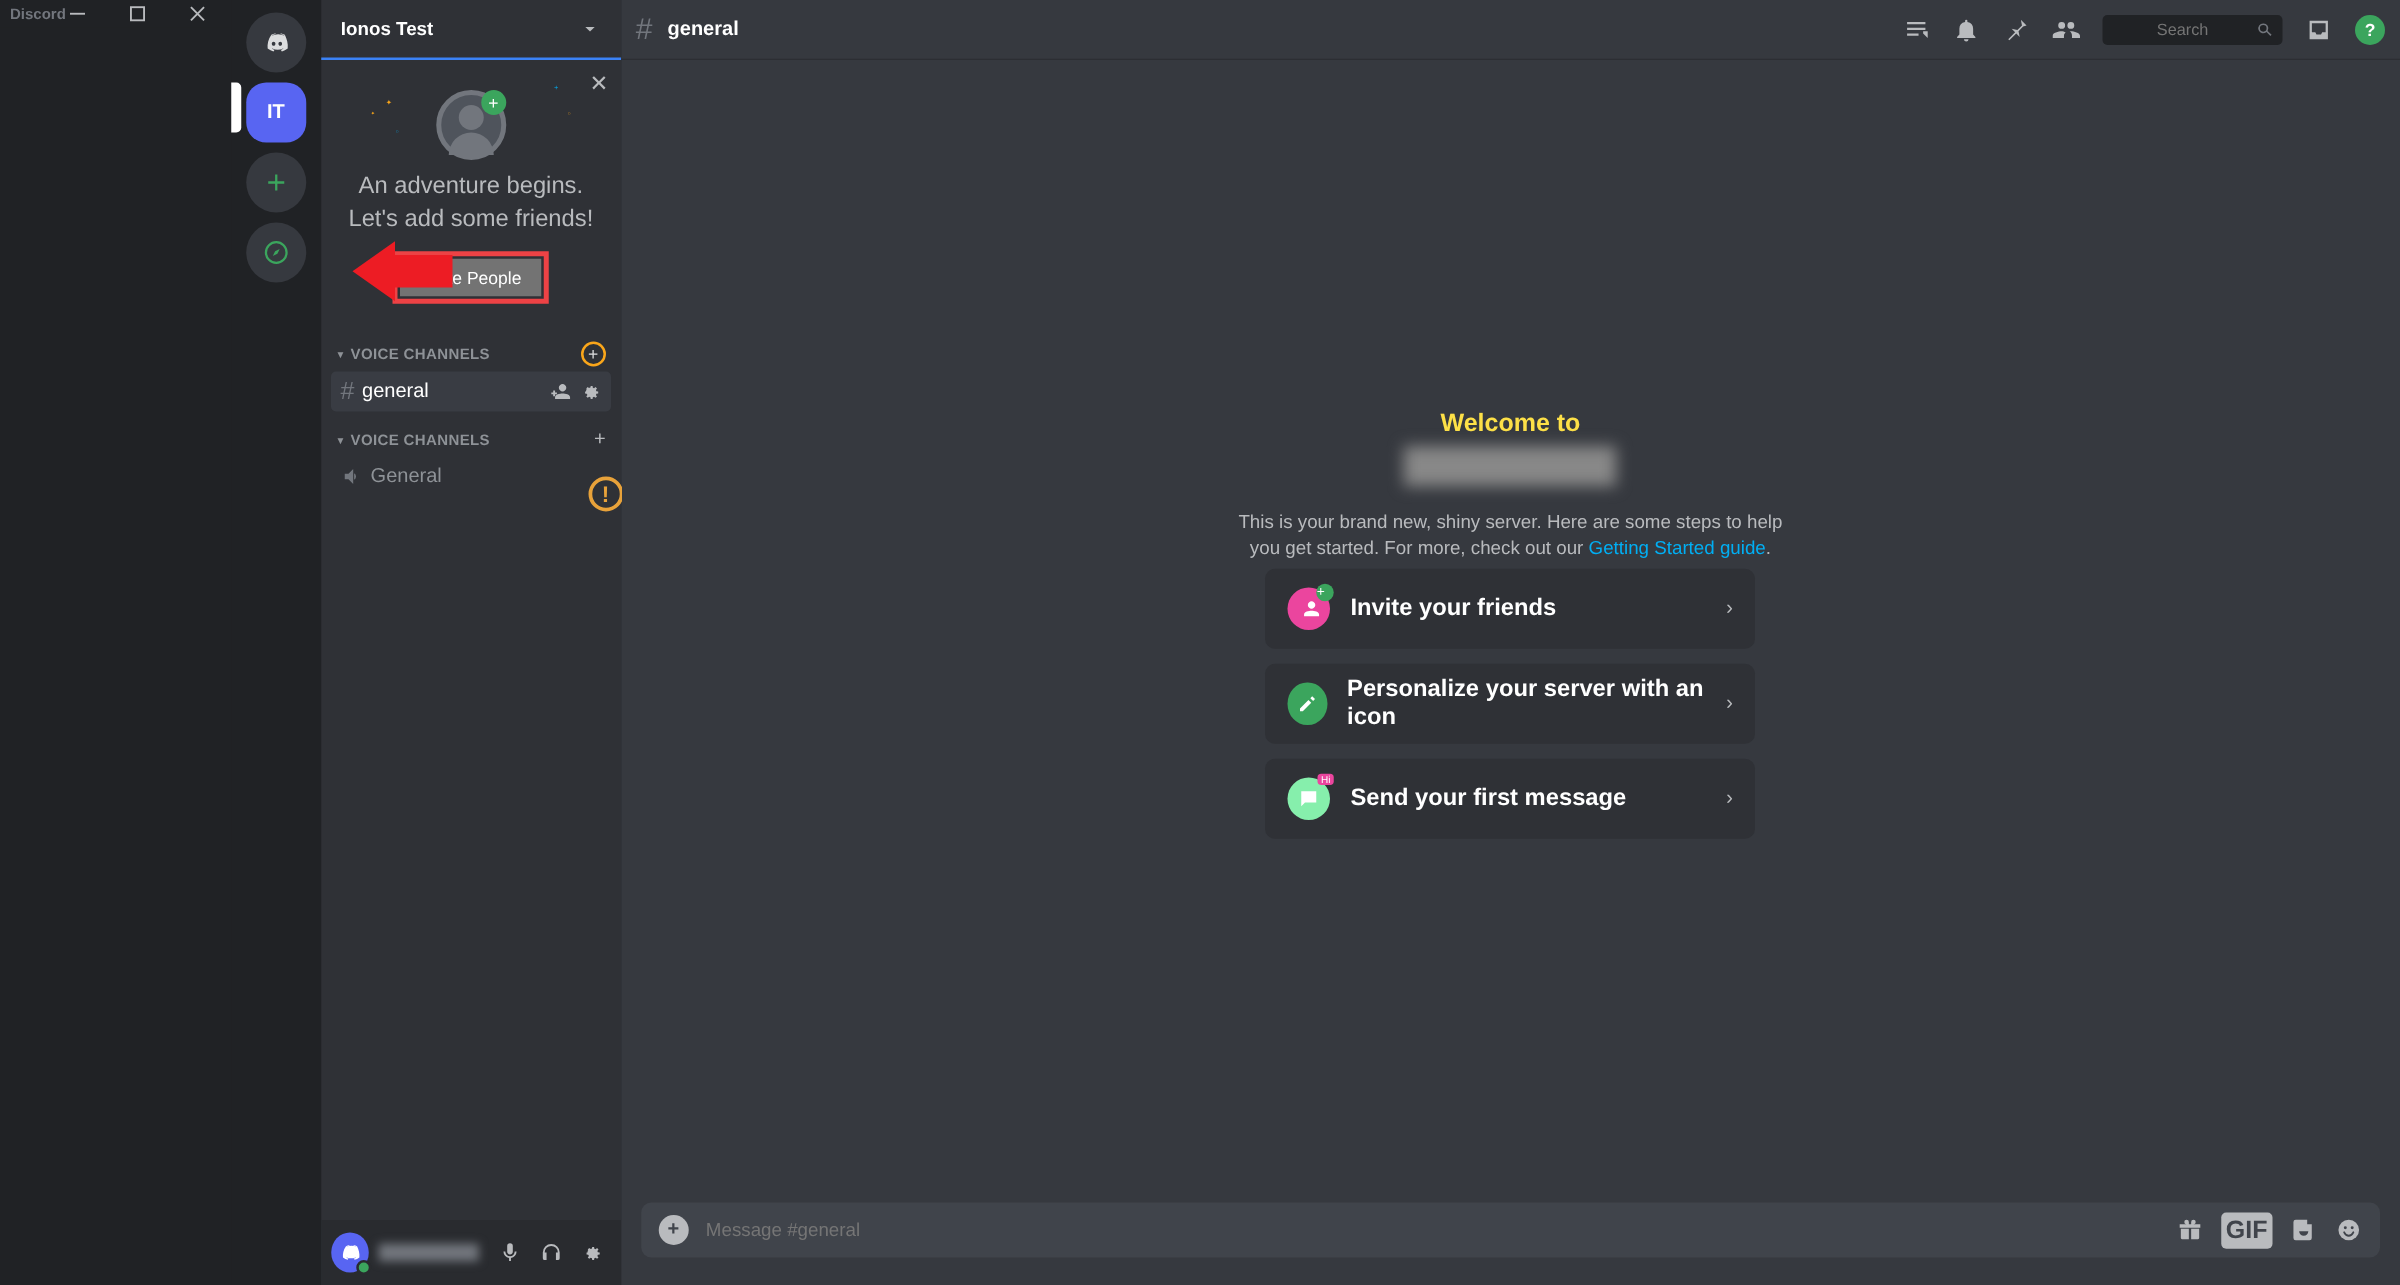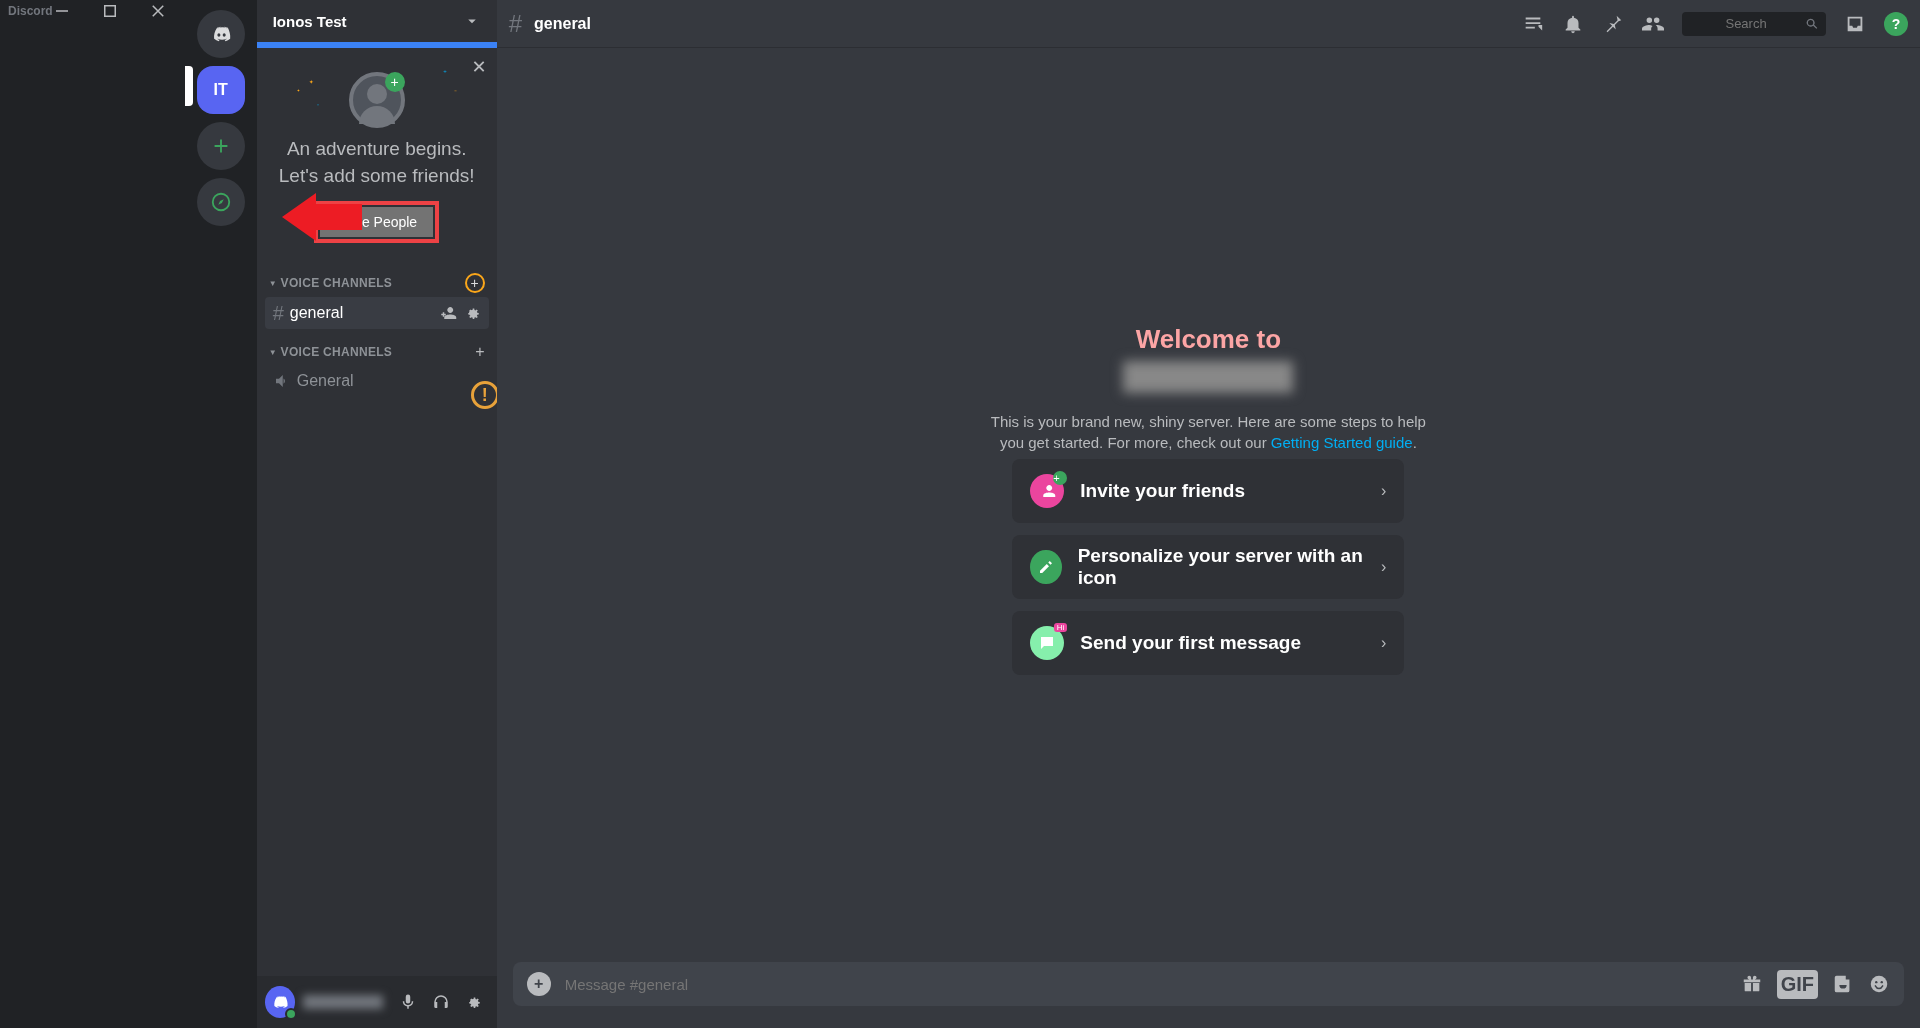--- a/index.html
+++ b/index.html
@@ -19,21 +19,21 @@
 .srv { width:48px; height:48px; border-radius:50%; background:#36393f; display:flex; align-items:center; justify-content:center; cursor:pointer; color:#dcddde; }
 .srv.active { border-radius:16px; background:#5865f2; color:#fff; }
 .srv.home { background:#36393f; }
 .srv.green { color:#3ba55d; }
 .srv.explore { color:#3ba55d; }
 .pill { position:absolute; left:0; width:8px; height:40px; background:#fff; border-radius:0 4px 4px 0; }
 .srv-wrap { position:relative; width:72px; display:flex; justify-content:center; }
 
 
 .chan-col { width:240px; background:#2f3136; display:flex; flex-direction:column; }
-.server-header { height:48px; border-bottom:6px solid #3b82f6; display:flex; align-items:center; padding:0 16px; cursor:pointer; }
+.server-header { height:48px; border-bottom:2px solid #3b82f6; display:flex; align-items:center; padding:0 16px; cursor:pointer; }
 .server-header .name { font-weight:600; color:#fff; font-size:15px; }
 .server-header .chev { margin-left:auto; color:#b9bbbe; }
 
 .invite-box { padding:16px; text-align:center; position:relative; }
 .invite-box .close { position:absolute; top:8px; right:10px; color:#b9bbbe; cursor:pointer; font-size:18px; }
 .invite-box .illus { width:56px; height:56px; border-radius:50%; background:#4f545c; margin:8px auto 8px; position:relative; border:4px solid #72767d;}
 .invite-box .illus .plus { position:absolute; top:-4px; right:-4px; width:20px; height:20px; border-radius:50%; background:#3ba55d; color:#fff; font-size:14px; line-height:20px; }
 .invite-box .illus .head { position:absolute; width:20px; height:20px; border-radius:50%; background:#72767d; top:8px; left:50%; transform:translateX(-50%);}
 .invite-box .illus .body { position:absolute; width:36px; height:18px; border-radius:18px 18px 0 0; background:#72767d; bottom:0; left:50%; transform:translateX(-50%);}
 .sparkle { position:absolute; font-size:6px; color:#faa61a; }
@@ -71,21 +71,21 @@
 .topbar .hash { font-size:24px; color:#72767d; }
 .topbar .chname { color:#fff; font-weight:600; }
 .topbar .actions { margin-left:auto; display:flex; align-items:center; gap:18px; color:#b9bbbe; }
 .searchbox { background:#202225; border-radius:4px; height:24px; width:144px; display:flex; align-items:center; padding:0 6px; color:#72767d; font-size:13px;}
 .searchbox input { background:transparent; border:none; outline:none; color:#dcddde; width:100%; font-size:13px;text-align:center;}
 .help-btn { width:24px; height:24px; border-radius:50%; background:#3ba55d; color:#fff; display:flex; align-items:center; justify-content:center; font-weight:bold; cursor:pointer; font-size:14px;}
 
 .chat-area { flex:1; display:flex; min-height:0; }
 .messages { flex:1; display:flex; flex-direction:column; }
 .welcome { flex:1; display:flex; flex-direction:column; align-items:center; justify-content:center; padding:0 16px; }
-.welcome h1 { font-size:26px; font-weight:800; color:#fca5a5; margin-bottom:6px;}
+.welcome h1 { font-size:20px; font-weight:800; color:#fde047; margin-bottom:6px;}
 .welcome .srvname { font-size:28px; font-weight:800; color:#aaa; filter:blur(6px); height:32px; width:170px; background:#888; margin-bottom:18px;}
 .welcome p { color:#b9bbbe; font-size:15px; text-align:center; max-width:440px; line-height:1.4; margin-bottom:6px;}
 .welcome a { color:#00aff4; text-decoration:none; }
 .card { width:392px; background:#2f3136; border-radius:8px; height:64px; display:flex; align-items:center; padding:0 18px; margin-bottom:12px; cursor:pointer;}
 .card .ico { width:34px; height:34px; border-radius:50%; margin-right:16px; position:relative; display:flex; align-items:center; justify-content:center; color:#fff; font-size:16px;}
 .card .lbl { color:#fff; font-weight:600; font-size:19px; }
 .card .chev { margin-left:auto; color:#b9bbbe; }
 
 .composer { margin:0 16px 22px; background:#40444b; border-radius:8px; height:44px; display:flex; align-items:center; padding:0 14px; gap:14px; color:#b9bbbe;}
 .composer .add { width:24px; height:24px; border-radius:50%; background:#b9bbbe; color:#40444b; display:flex; align-items:center; justify-content:center; font-weight:bold; cursor:pointer;}

